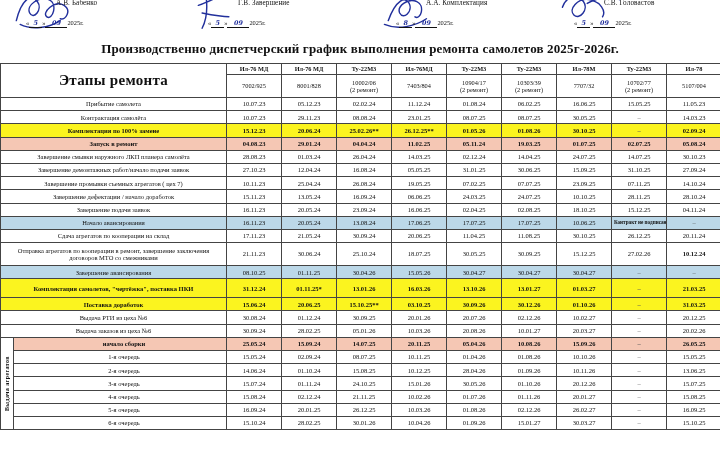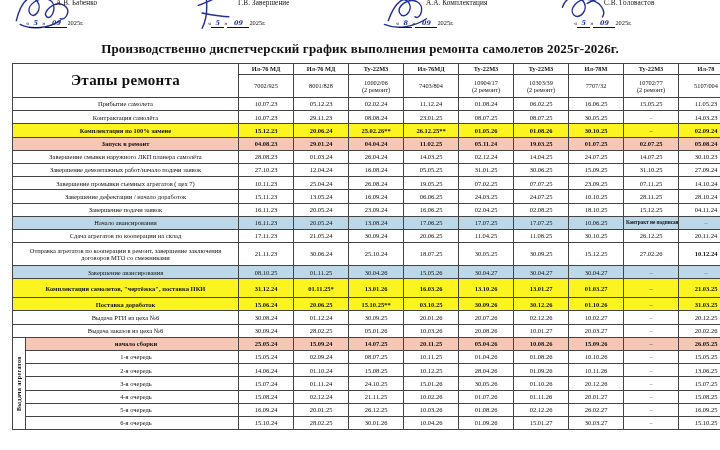--- a/index.html
+++ b/index.html
@@ -75,21 +75,21 @@
     font-weight: 700;
     color: #111;
     margin-top: 5px;
     margin-bottom: 5px;
     letter-spacing: 0.15px;
   }
 
   
   .tbl-wrap {
     position: absolute;
-    left: 12px;
+    left: 0;
     top: 63px;
     width: 706px;
   }
   table.sched {
     border-collapse: collapse;
     width: 706px;
     table-layout: fixed;
     font-size: 6.5px;
     color: #111;
   }

